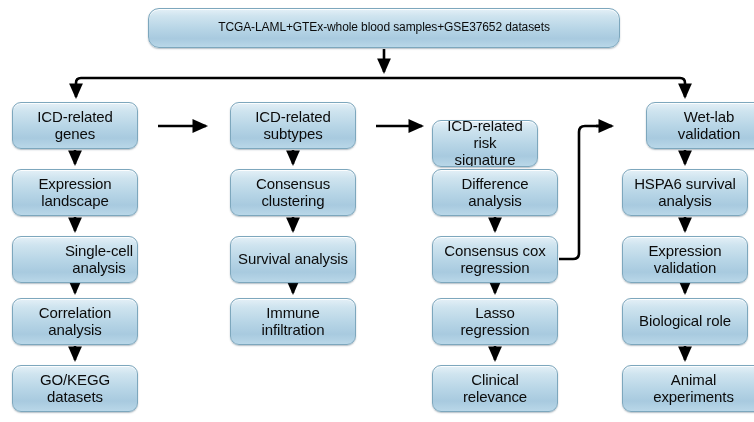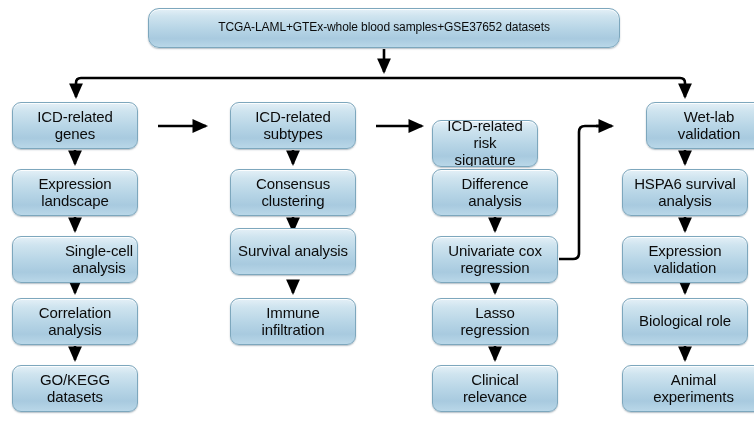--- a/index.html
+++ b/index.html
@@ -146,38 +146,38 @@
   </div>
 
   <div class="node" style="left:230px; top:102px; width:126px; height:47px;">
     <span class="node-label">ICD-related
 subtypes</span>
   </div>
   <div class="node" style="left:230px; top:169px; width:126px; height:47px;">
     <span class="node-label">Consensus
 clustering</span>
   </div>
-  <div class="node" style="left:230px; top:228px; width:126px; height:47px;">
+  <div class="node" style="left:230px; top:236px; width:126px; height:47px;">
     <span class="node-label">Survival analysis</span>
   </div>
   <div class="node" style="left:230px; top:298px; width:126px; height:47px;">
     <span class="node-label">Immune
 infiltration</span>
   </div>
 
   <div class="node" style="left:432px; top:120px; width:106px; height:47px;">
     <span class="node-label">ICD-related risk
 signature</span>
   </div>
   <div class="node" style="left:432px; top:169px; width:126px; height:47px;">
     <span class="node-label">Difference
 analysis</span>
   </div>
   <div class="node" style="left:432px; top:236px; width:126px; height:47px;">
-    <span class="node-label">Univariate cox
+    <span class="node-label">Consensus cox
 regression</span>
   </div>
   <div class="node" style="left:432px; top:298px; width:126px; height:47px;">
     <span class="node-label">Lasso
 regression</span>
   </div>
   <div class="node" style="left:432px; top:365px; width:126px; height:47px;">
     <span class="node-label">Clinical
 relevance</span>
   </div>

